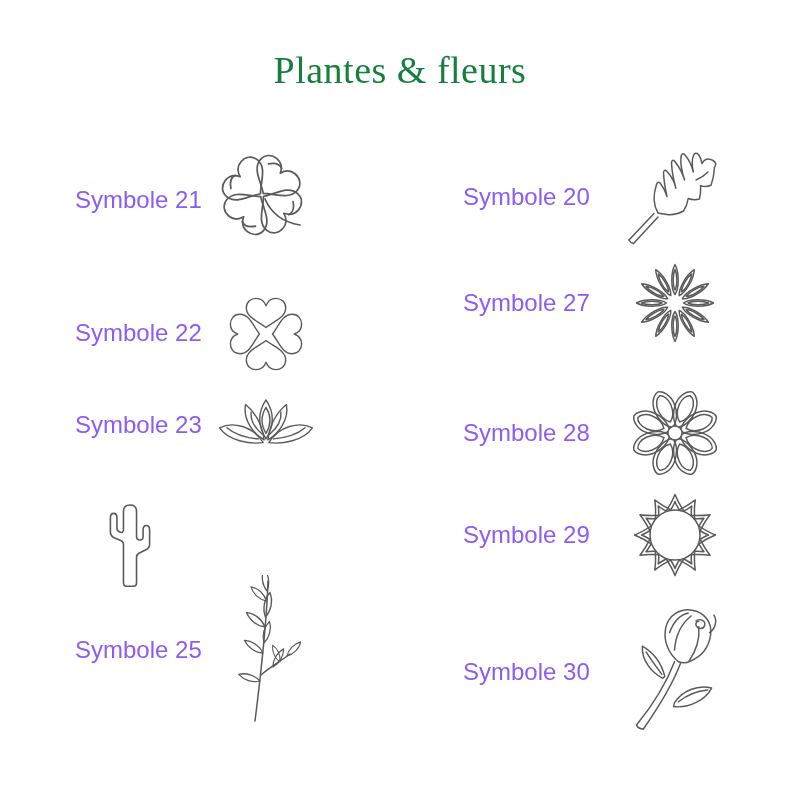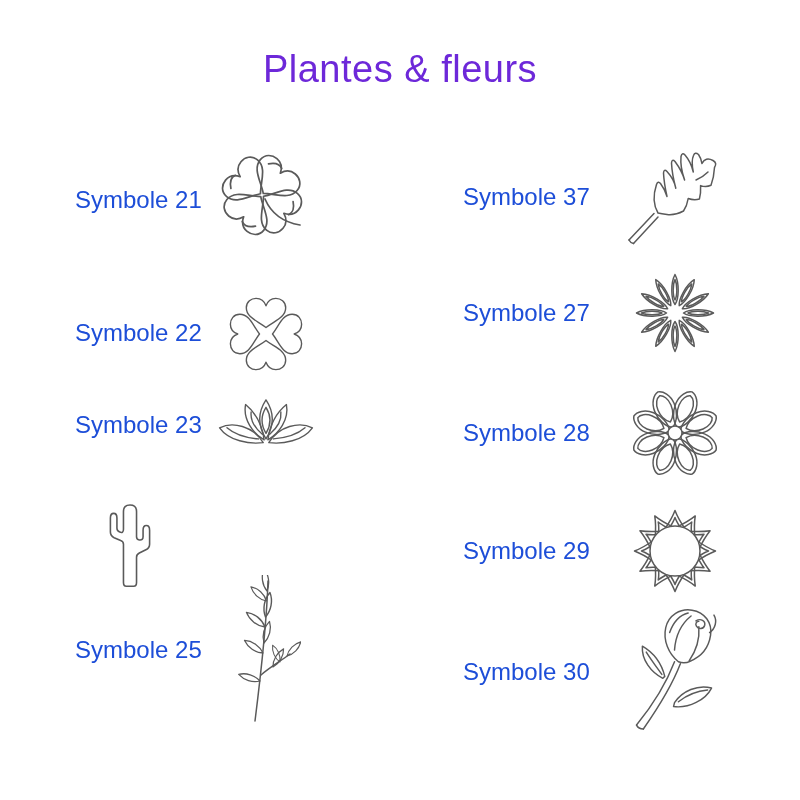--- a/index.html
+++ b/index.html
@@ -10,44 +10,45 @@
     font-family:"Liberation Sans", sans-serif;
     overflow:hidden;
   }
   .title{
     position:absolute;
     top:48px;left:0;width:100%;
     margin:0;
     text-align:center;
     font-size:38px;
     font-weight:400;
-    color:#6d28d9;
+    color:#15803d;
     letter-spacing:0.5px;
+    font-family:Liberation Serif, serif;
   }
   .row{
     position:absolute;
     display:flex;
     align-items:center;
     justify-content:space-between;
   }
   .col-l{left:75px;width:246px;}
   .col-r{left:463px;width:268px;}
   .l1{top:145px;height:110px;}
   .l2{top:278px;height:110px;}
   .l3{top:370px;height:110px;}
   .l4{top:492px;height:110px;}
   .l5{top:572px;height:155px;}
   .r1{top:142px;height:110px;}
-  .r2{top:258px;height:110px;}
+  .r2{top:248px;height:110px;}
   .r3{top:378px;height:110px;}
-  .r4{top:496px;height:110px;gap:10px;}
+  .r4{top:480px;height:110px;gap:10px;}
   .r5{top:602px;height:140px;}
   .label{
     font-size:24px;
-    color:#1d4ed8;
+    color:#8b5cf6;
     white-space:nowrap;
   }
   .icon{
     display:flex;
     align-items:center;
     justify-content:center;
   }
   .col-l .icon{width:110px;}
   .col-r .icon{width:112px;}
   svg{display:block;}
@@ -147,21 +148,21 @@
           <path transform="translate(42,92) rotate(-42) scale(0.8)" d="M0,0 C6,-7 16,-10 25,-8 C19,-1 9,2 0,0 Z"></path>
           <path transform="translate(49,87) rotate(-96) scale(0.7)" d="M0,0 C6,-7 16,-10 25,-8 C19,-1 9,2 0,0 Z"></path>
           <path transform="translate(56,81) rotate(-28) scale(0.75)" d="M0,0 C6,-7 16,-10 25,-8 C19,-1 9,2 0,0 Z"></path>
           <path transform="translate(29,106) rotate(-145) scale(0.85)" d="M0,0 C6,-7 16,-10 25,-8 C19,-1 9,2 0,0 Z"></path>
         </g>
       </svg>
     </span>
   </div>
 
   <div class="row col-r r1">
-    <span class="label">Symbole 37</span>
+    <span class="label">Symbole 20</span>
     <span class="icon">
       <svg width="110" height="100" viewBox="0 0 110 100">
         <g class="ln15">
           <path d="M38,66 Q31,54 36.5,37.5 Q38,33.5 40.5,36.5 Q45,42.5 47,49.5 Q44,36 43.5,26 Q44,21.5 47,24.5 Q54,32 55.8,41.2 Q52,27 51.5,16 Q52,11.5 55,14.5 Q62,24 64.6,33 Q60,20 61,9.5 Q62,5 65,8 Q71,15 73.3,25 Q71,14 73.5,8.5 Q75,4.5 78.5,7.5 Q81,11 82,16.5 Q85.5,9.5 93,13.5 Q97.5,16 94.5,20.5 Q94,30 91,38.3 Q86,40.5 80.6,38.6 Q81,46 79.4,52 Q74,53.5 68.2,51.5 Q67,59 63.5,64 Q55,68.5 47,67.5 Q41.5,66.8 38,66 Z"></path>
           <path d="M76,33 Q83,30 88,25"></path>
           <path d="M9,93 L34,66.5"></path>
           <path d="M13.5,96.5 L38,70"></path>
           <path d="M9,93 Q10.5,96 13.5,96.5"></path>
         </g>
       </svg>

